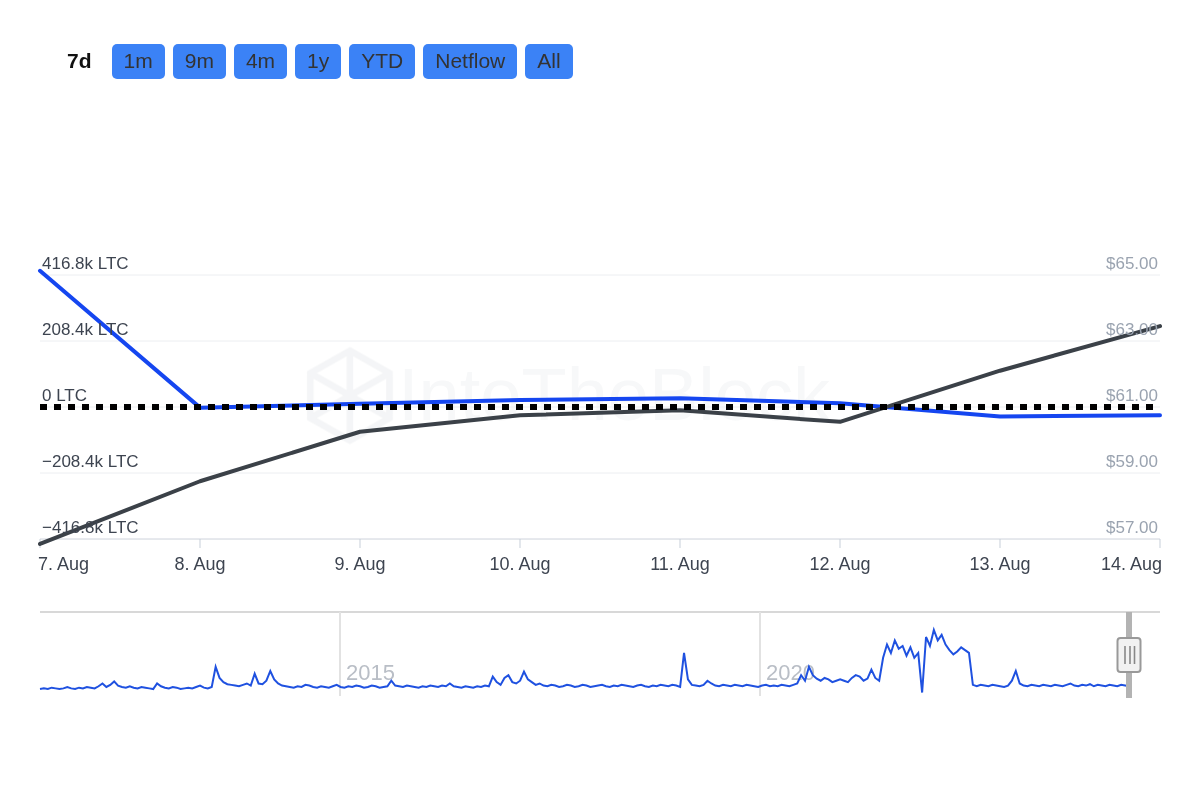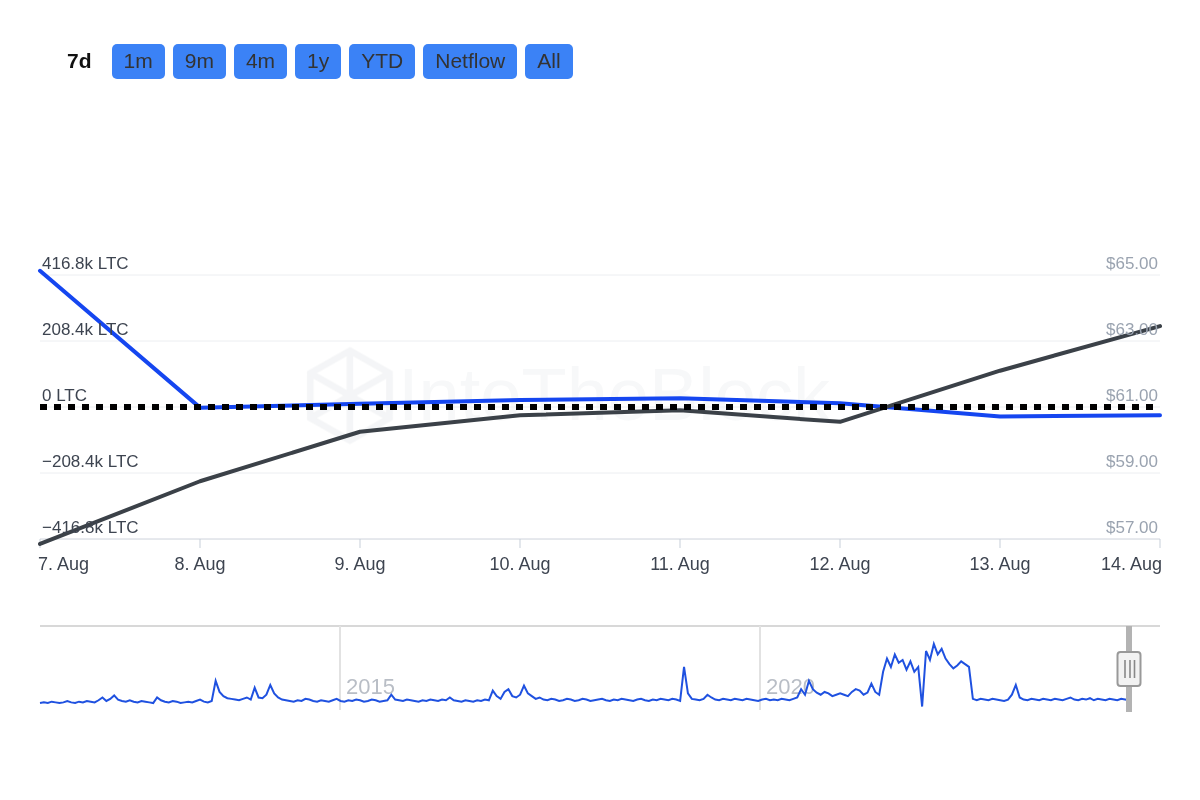--- a/index.html
+++ b/index.html
@@ -42,21 +42,21 @@
   .chart-svg { display: block; }
 
   .axis-label { font-size: 17px; fill: #3d4450; font-family: "Liberation Sans", sans-serif; }
   .axis-label.right { fill: #9aa3b0; }
   .xaxis-label { font-size: 18px; fill: #3d4450; font-family: "Liberation Sans", sans-serif; }
   .gridline { stroke: #eceef1; stroke-width: 1; }
   .axisline { stroke: #d6dbe2; stroke-width: 1; }
   .tickmark { stroke: #c7cfd9; stroke-width: 1; }
 
   
-  .nav-wrap { position: absolute; left: 0; top: 610px; width: 1200px; height: 145px; }
+  .nav-wrap { position: absolute; left: 0; top: 596px; width: 1200px; height: 145px; }
   .nav-year { font-size: 22px; fill: #b9bec6; font-family: "Liberation Sans", sans-serif; }
 </style>
 </head>
 <body>
 
 <div id="app">
 
   <div class="range-bar" id="rangeBar">
       <button class="range-btn active">7d</button>
       <button class="range-btn">1m</button>

